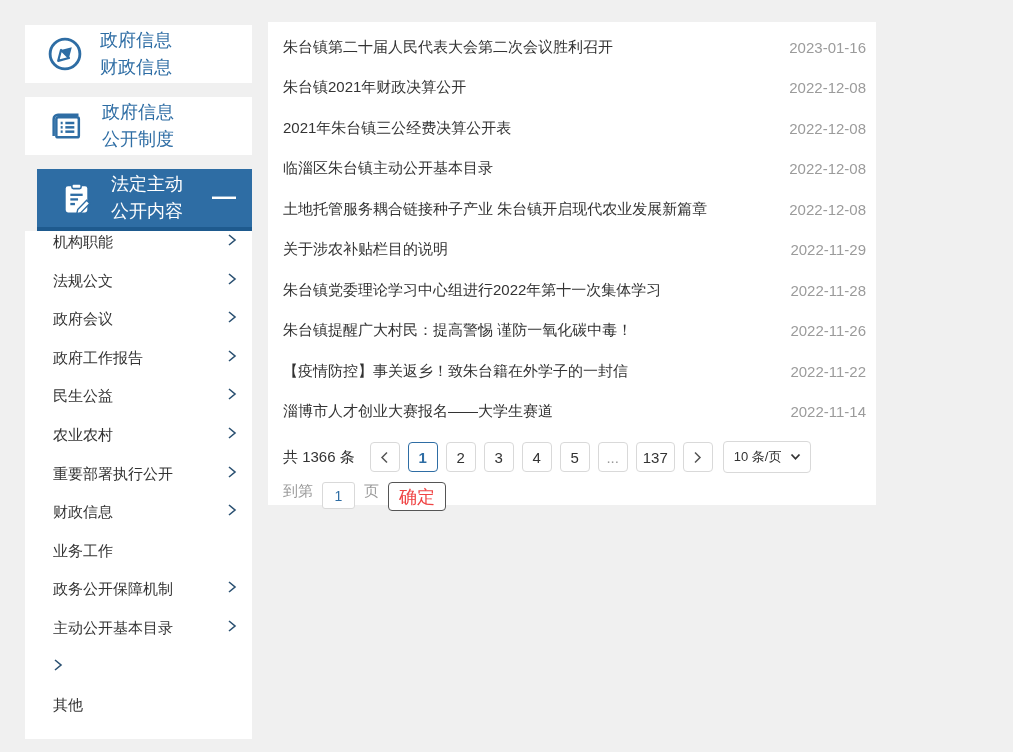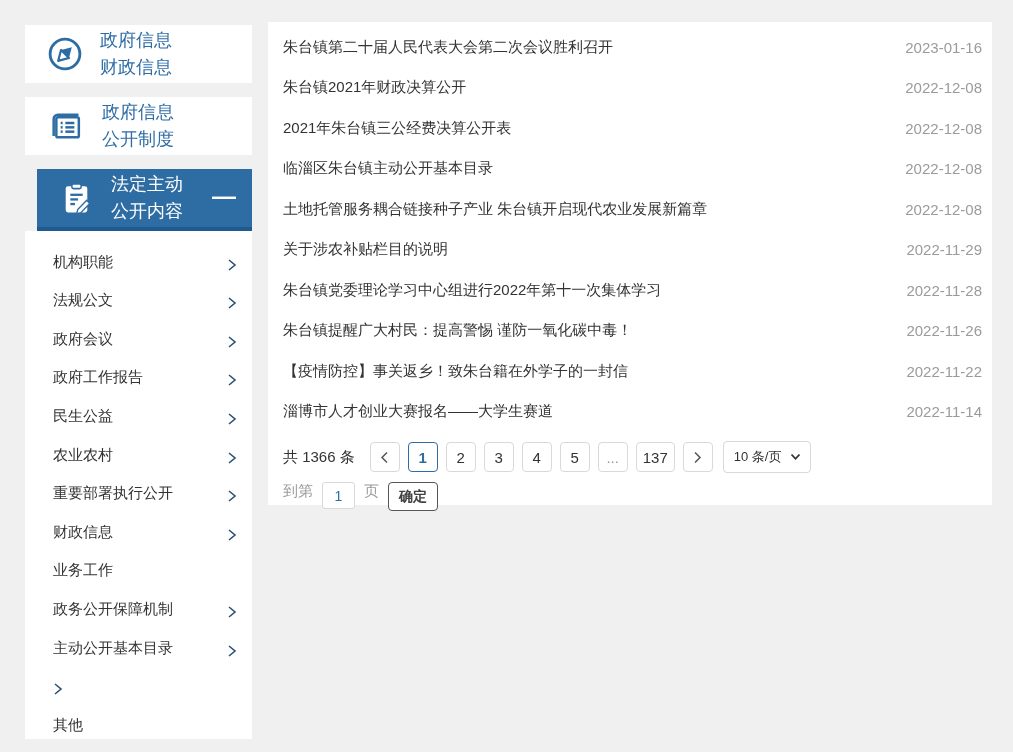--- a/index.html
+++ b/index.html
@@ -20,26 +20,26 @@
     background:#2e6da4;height:62px;margin-bottom:0;
     border-bottom:4px solid #1e5a8e;position:relative;margin-left:12px;
   }
   .side-block.active .blk-txt{color:#fff;}
   .collapse-bar{
     position:absolute;right:16px;top:50%;transform:translateY(-58%);
     color:#fff;font-size:24px;font-weight:bold;line-height:1;
   }
   .menu{background:#fff;padding:2px 0 4px;}
   .menu-item{
-    height:38.6px;display:flex;align-items:flex-end;justify-content:space-between;
+    height:38.6px;display:flex;align-items:flex-start;justify-content:space-between;
     padding:0 15px 0 28px;font-size:15px;color:#333;cursor:pointer;gap:47px;
   }
   
   .main{
-    position:absolute;left:268px;top:22px;width:724px;height:483px;
+    position:absolute;left:268px;top:22px;width:608px;height:483px;
     background:#fff;box-sizing:border-box;padding-top:5px;
   }
   .art-row{
     height:40.5px;display:flex;align-items:center;justify-content:space-between;
     padding:0 10px 0 15px;cursor:pointer;
   }
   .art-row .a-title{font-size:15px;color:#333;white-space:nowrap;overflow:hidden;}
   .art-row .a-date{font-size:15px;color:#9b9b9b;margin-left:14px;flex-shrink:0;}
   
   .pagebar{display:flex;align-items:center;gap:8px;margin:9px 0 0 15px;}
@@ -59,21 +59,21 @@
   }
   .jumpbar{display:flex;align-items:flex-start;gap:9px;margin:9px 0 0 15px;}
   .jlabel{font-size:15px;color:#9b9b9b;}
   .jinput{
     width:33px;height:27px;border:1px solid #d9d9d9;border-radius:3px;
     text-align:center;font-size:14px;color:#2e6da4;box-sizing:border-box;
     font-family:inherit;background:#fff;
   }
   .jbtn{
     height:29px;padding:0 10px;border:1px solid #555;border-radius:4px;
-    background:#fff;font-size:14px;font-weight:bold;color:#404040;
+    background:#fff;font-size:18px;font-weight:normal;color:#ef4444;
     cursor:pointer;font-family:inherit;
   }
   svg{display:block;}
 </style>
 </head>
 <body>
 
 <div class="sidebar">
 
   <div class="side-block">

